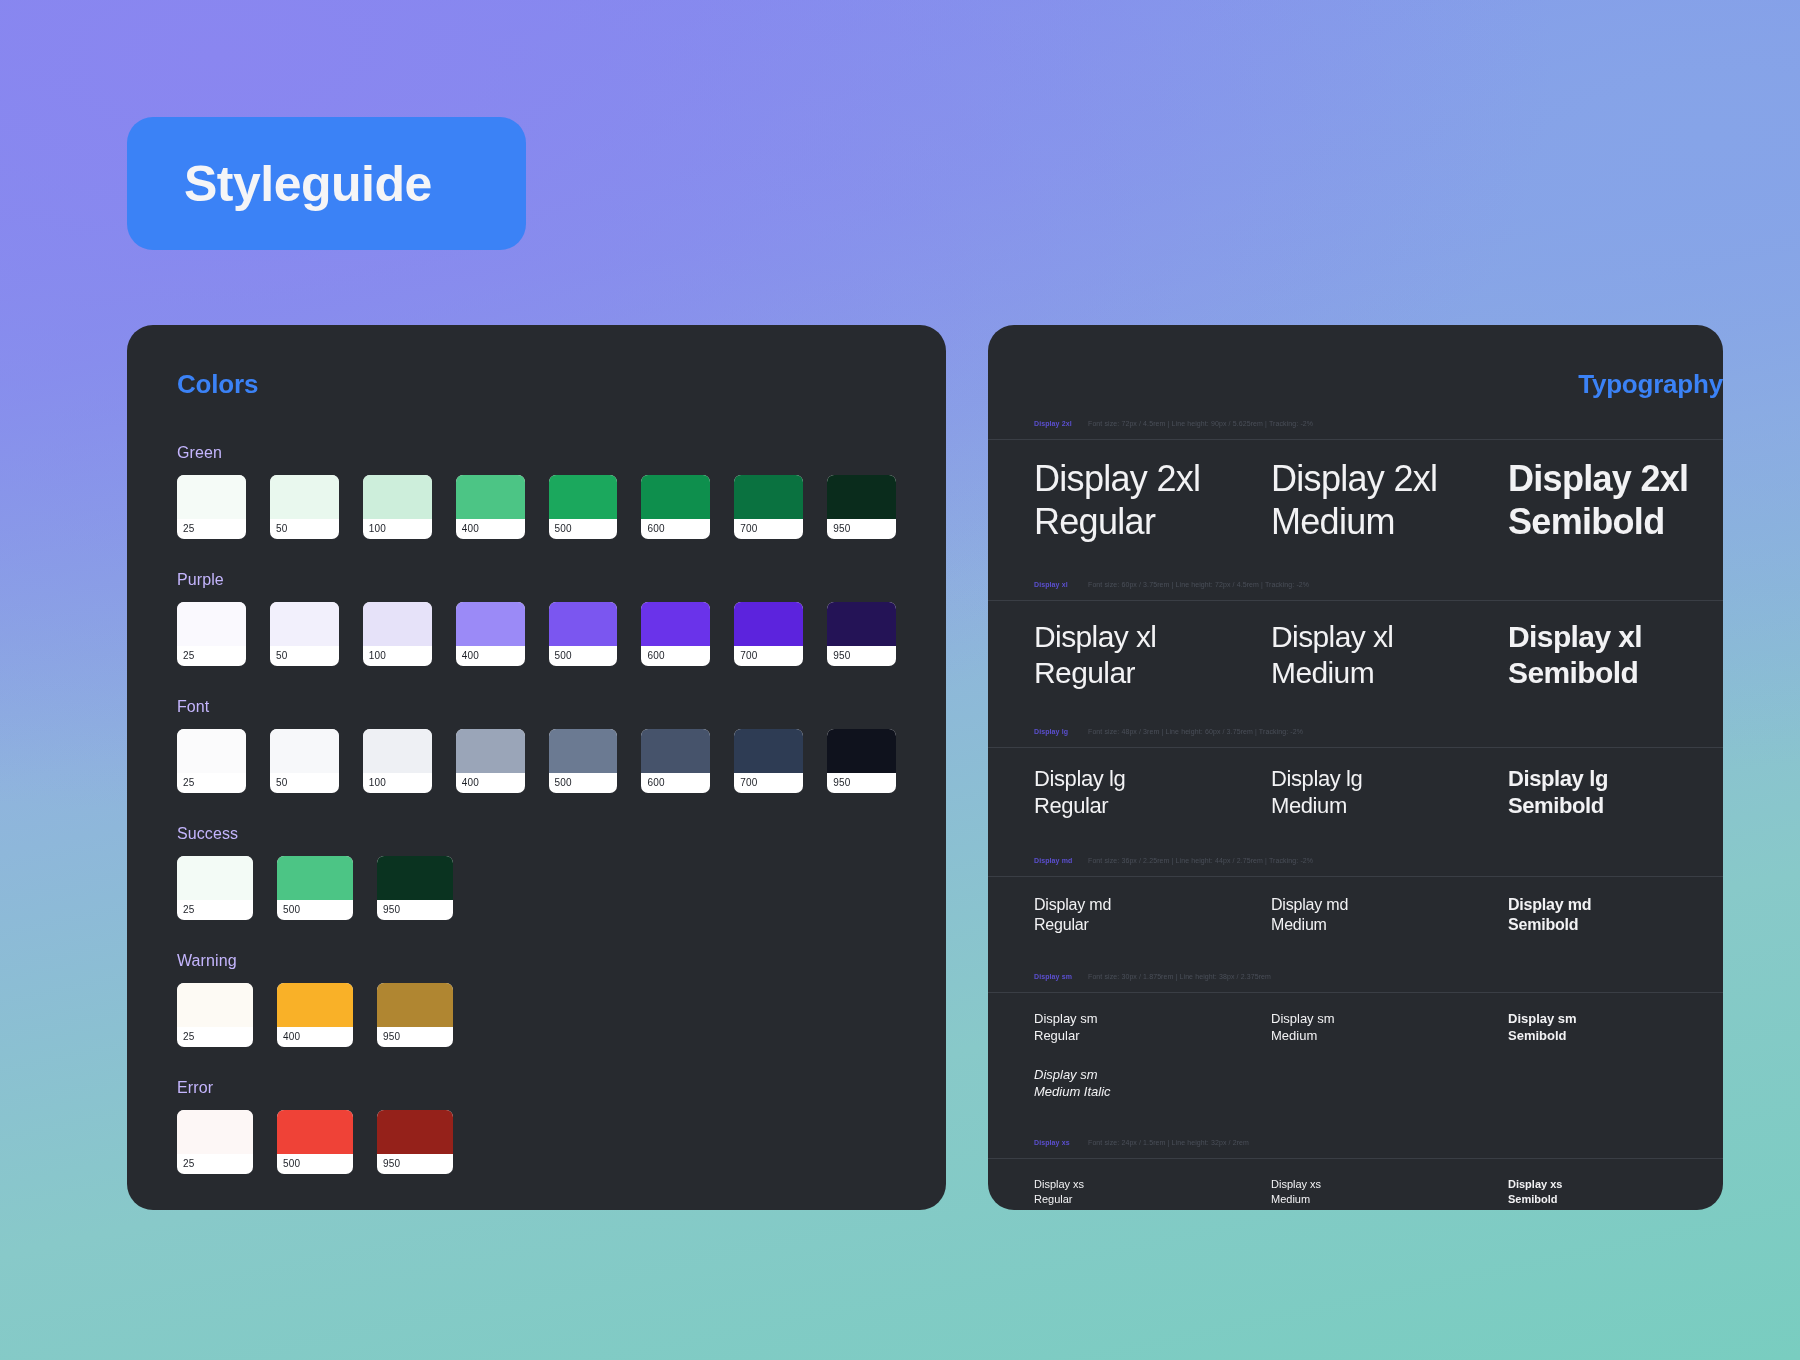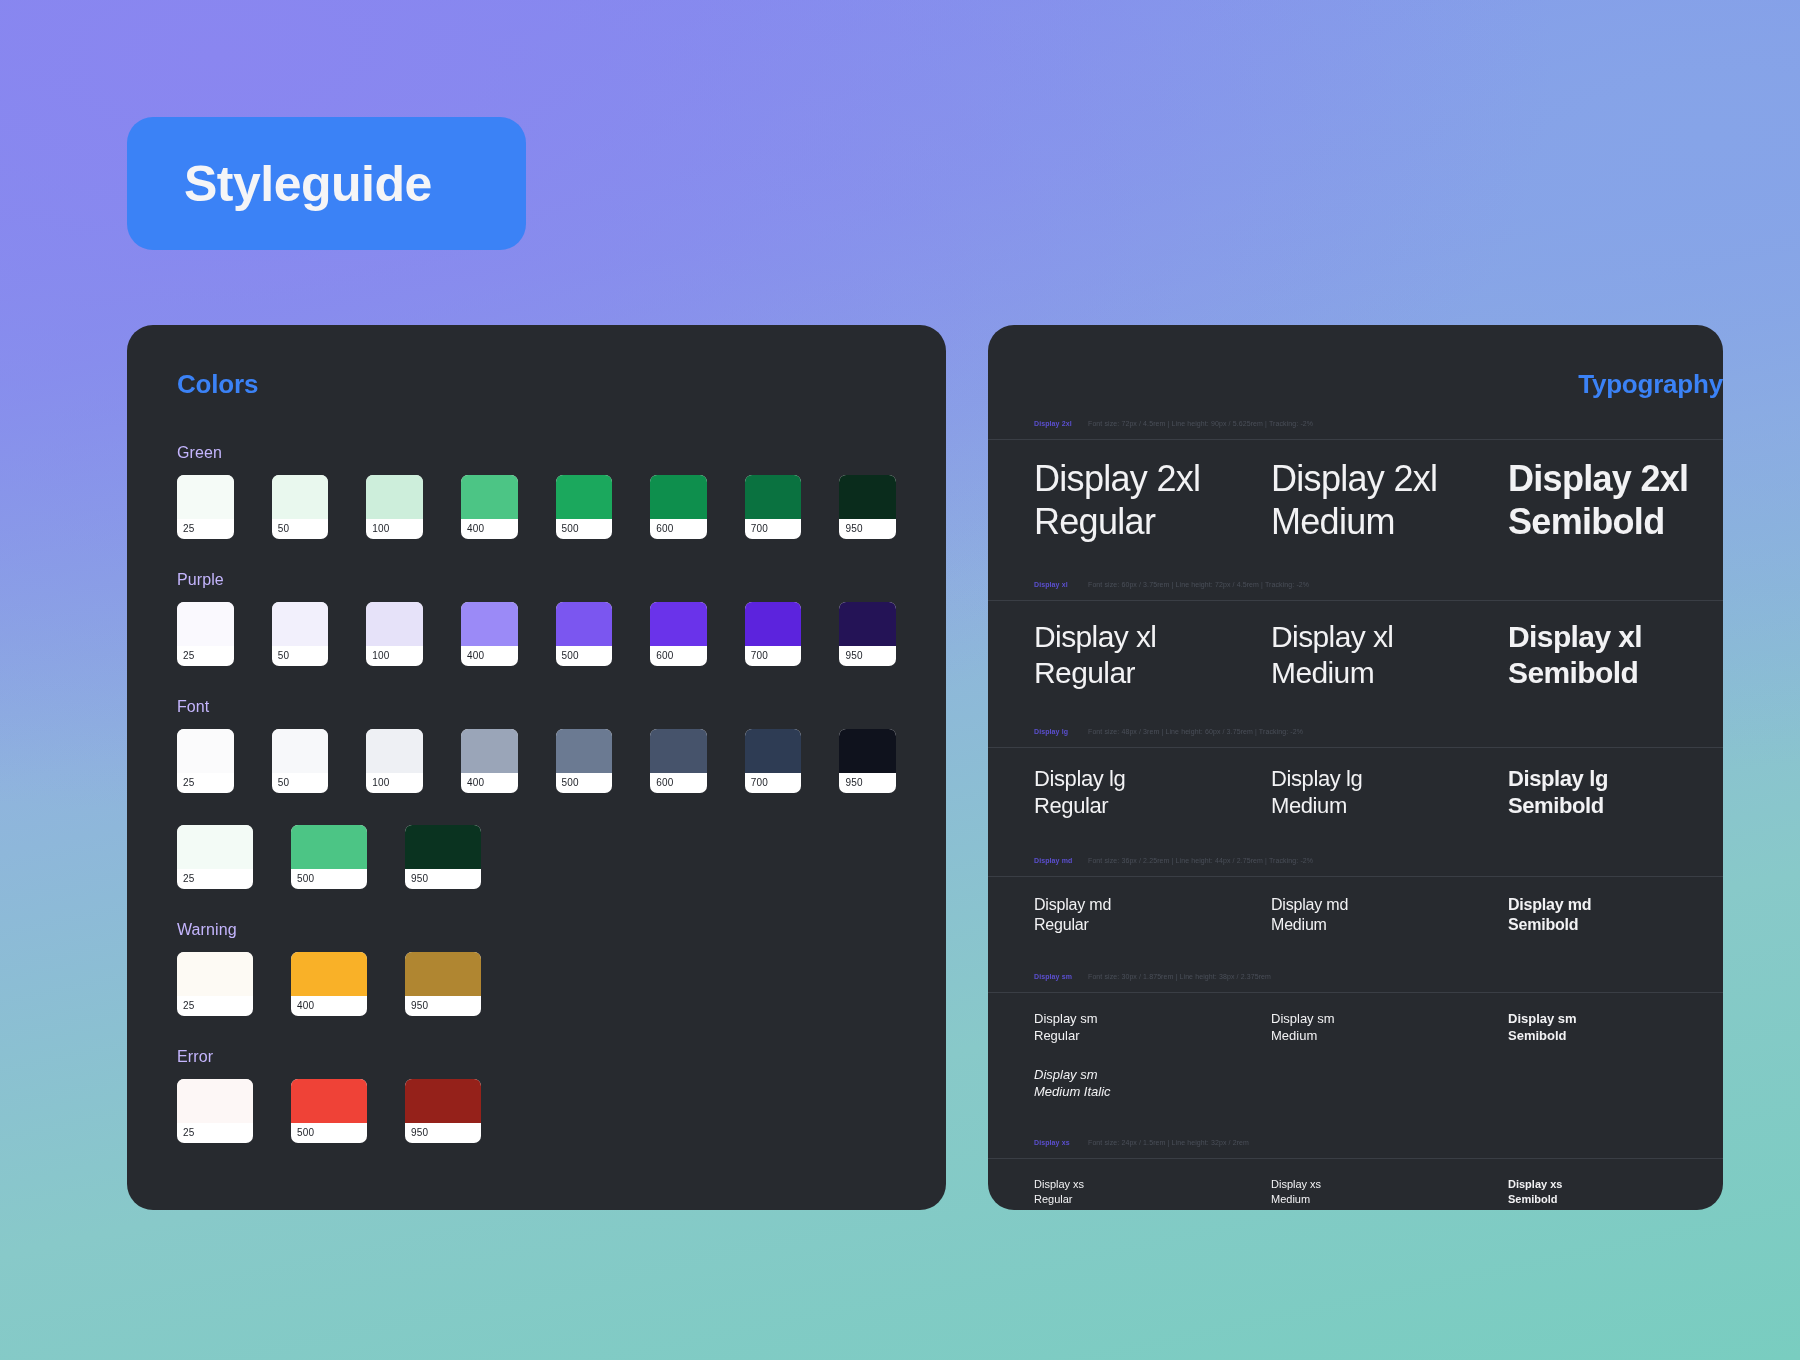--- a/index.html
+++ b/index.html
@@ -72,21 +72,21 @@
   
   .color-group { margin-top: 32px; }
   .color-group:first-of-type { margin-top: 44px; }
   .group-label {
     color: #c4b5fd;
     font-size: 16px;
     font-weight: 400;
     margin-bottom: 13px;
     letter-spacing: 0.1px;
   }
-  .swatch-row { display: flex; gap: 38px; }
+  .swatch-row { display: flex; gap: 24px; }
   .swatch {
     width: 76px;
     height: 64px;
     background: #ffffff;
     border-radius: 7px;
     overflow: hidden;
     display: flex;
     flex-direction: column;
   }
   .swatch-fill { flex: 0 0 44px; width: 100%; }
@@ -269,20 +269,21 @@
             <div class="swatch-fill" style="background: rgb(46, 60, 84);"></div>
             <div class="swatch-label">700</div>
           </div>
           <div class="swatch">
             <div class="swatch-fill" style="background: rgb(15, 18, 29);"></div>
             <div class="swatch-label">950</div>
           </div>
         </div>
       </div>
       <div class="color-group">
+        <div class="group-label">Success</div>
         <div class="swatch-row">
           <div class="swatch">
             <div class="swatch-fill" style="background: rgb(243, 251, 246);"></div>
             <div class="swatch-label">25</div>
           </div>
           <div class="swatch">
             <div class="swatch-fill" style="background: rgb(76, 197, 133);"></div>
             <div class="swatch-label">500</div>
           </div>
           <div class="swatch">

